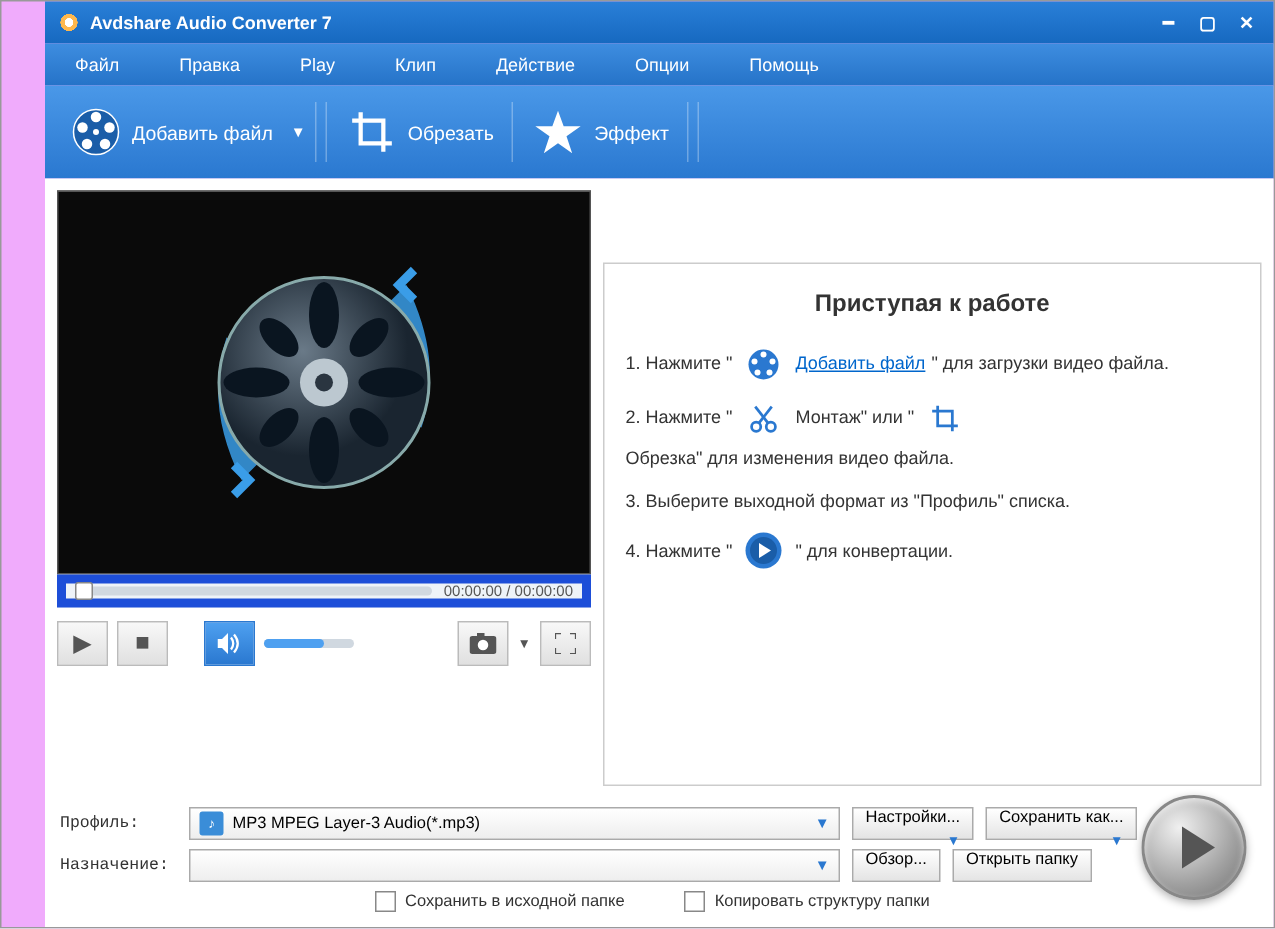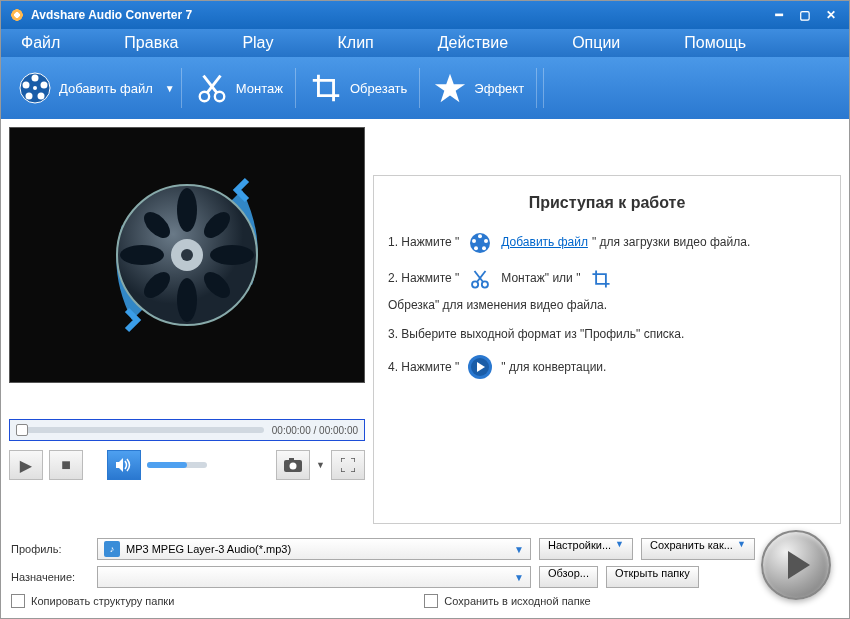--- a/index.html
+++ b/index.html
@@ -1,51 +1,51 @@
 <!DOCTYPE html>
 <html><head>
 <meta charset="utf-8">
 <style>
 * { margin: 0; padding: 0; box-sizing: border-box; font-family: Tahoma, Arial, sans-serif; }
 body { background: #f0f0f0; }
-.window { width: 850px; height: 619px; background: #3b82f6; border: 1px solid #999; display: flex; flex-direction: column; }
+.window { width: 850px; height: 619px; background: #f0abfc; border: 1px solid #999; display: flex; flex-direction: column; padding-left: 29px; }
 .titlebar { height: 28px; background: linear-gradient(#2a7fd8, #1669c0); color: #fff; display: flex; align-items: center; padding: 0 8px; font-size: 12px; font-weight: bold; }
 .titlebar-logo { width: 16px; height: 16px; background: radial-gradient(circle, #fff 25%, #ffb84d 26% 50%, transparent 51%); border-radius: 50%; margin-right: 6px; }
 .titlebar-spacer { flex: 1; }
 .titlebar-btn { width: 20px; height: 20px; margin-left: 6px; display: flex; align-items: center; justify-content: center; font-size: 12px; cursor: pointer; color: #fff; }
-.menubar { height: 28px; background: linear-gradient(#3e8de0, #2573c8); display: flex; align-items: center; padding: 0 20px; gap: 64px; color: #fff; font-size: 16px; }
+.menubar { height: 28px; background: linear-gradient(#3e8de0, #2573c8); display: flex; align-items: center; padding: 0 20px; gap: 40px; color: #fff; font-size: 12px; }
 .menubar-item { cursor: pointer; }
 .toolbar { height: 62px; background: linear-gradient(#4a98e8, #2a78d0); display: flex; align-items: center; padding: 0 10px; gap: 6px; }
 .toolbar-btn { display: flex; align-items: center; color: #fff; font-size: 13px; cursor: pointer; padding: 4px 6px; gap: 6px; }
 .toolbar-icon { width: 36px; height: 36px; display: flex; align-items: center; justify-content: center; }
 .toolbar-dropdown { width: 10px; color: #fff; font-size: 10px; cursor: pointer; }
 .toolbar-sep { width: 1px; height: 40px; background: rgba(255,255,255,0.3); }
 .content { flex: 1; display: flex; padding: 8px; gap: 8px; background: #fff; }
 .left-pane { width: 356px; display: flex; flex-direction: column; }
 .preview { height: 256px; background: #0a0a0a; border: 1px solid #555; display: flex; align-items: center; justify-content: center; }
 .wheel-icon { width: 170px; height: 170px; position: relative; }
-.seekbar { height: 22px; background: #eef3f8; border: 1px solid #1d4ed8; display: flex; align-items: center; padding: 0 6px; font-size: 10px; color: #555; justify-content: flex-end; margin-top: 36px; }
+.seekbar { height: 22px; background: #eef3f8; border: 6px solid #1d4ed8; display: flex; align-items: center; padding: 0 6px; font-size: 10px; color: #555; justify-content: flex-end; }
 .seek-track { flex: 1; height: 6px; background: #d0d8e0; border-radius: 3px; margin-right: 8px; position: relative; }
 .seek-thumb { width: 12px; height: 12px; background: #fff; border: 1px solid #888; border-radius: 2px; position: absolute; left: 0; top: -3px; }
 .controls { height: 36px; display: flex; align-items: center; gap: 6px; margin-top: 6px; }
 .ctrl-btn { width: 34px; height: 30px; background: linear-gradient(#f8f8f8,#e0e0e0); border: 1px solid #bbb; display: flex; align-items: center; justify-content: center; cursor: pointer; color: #555; }
 .ctrl-btn.active { background: linear-gradient(#4ea0f0,#2a78d0); color: #fff; border-color: #2a78d0; }
 .ctrl-spacer { flex: 1; }
 .right-pane { flex: 1; border: 1px solid #ccc; padding: 18px 14px; background: #fff; font-size: 12px; color: #333; margin-top: 48px; }
 .gs-title { text-align: center; font-weight: bold; font-size: 16px; margin-bottom: 18px; }
 .gs-row { display: flex; align-items: center; margin-bottom: 10px; flex-wrap: wrap; gap: 4px; line-height: 1.6; }
 .gs-icon { width: 26px; height: 26px; display: inline-flex; align-items: center; justify-content: center; margin: 0 4px; vertical-align: middle; }
 .link { color: #0066cc; text-decoration: underline; cursor: pointer; }
 .bottom { padding: 6px 10px 10px; background: #fff; }
 .bottom-row { display: flex; align-items: center; gap: 8px; margin-bottom: 6px; font-size: 11px; }
-.label { width: 78px; color: #333; }
+.label { width: 78px; color: #333; font-family: Liberation Mono, monospace; }
 .combo { flex: 1; max-width: 434px; height: 22px; background: linear-gradient(#fff,#eee); border: 1px solid #aaa; display: flex; align-items: center; padding: 0 6px; font-size: 11px; cursor: pointer; }
 .combo-icon { width: 16px; height: 16px; background: #3a8dd8; margin-right: 6px; display: flex; align-items: center; justify-content: center; color: #fff; font-size: 9px; border-radius: 2px; }
 .combo-arrow { margin-left: auto; color: #2a78d0; font-size: 10px; }
-.btn { height: 22px; padding: 0 8px; background: linear-gradient(#fff,#e4e4e4); border: 1px solid #aaa; font-size: 11px; cursor: pointer; display: flex; align-items: flex-start; gap: 4px; }
+.btn { height: 22px; padding: 0 8px; background: linear-gradient(#fff,#e4e4e4); border: 1px solid #aaa; font-size: 11px; cursor: pointer; display: flex; align-items: flex-end; gap: 4px; flex-direction: column; }
 .big-convert { width: 70px; height: 70px; border-radius: 50%; background: radial-gradient(circle at 35% 30%, #f0f0f0, #a0a0a0 60%, #707070); border: 2px solid #888; position: absolute; right: 18px; bottom: 18px; cursor: pointer; display: flex; align-items: center; justify-content: center; box-shadow: 0 2px 6px rgba(0,0,0,0.3), inset 0 2px 4px rgba(255,255,255,0.6); }
 .big-convert::before { content: ""; border-left: 22px solid #555; border-top: 14px solid transparent; border-bottom: 14px solid transparent; margin-left: 6px; }
 .checkrow { display: flex; gap: 40px; font-size: 11px; color: #333; margin-top: 4px; }
 .check { display: flex; align-items: center; gap: 6px; cursor: pointer; }
 .checkbox { width: 14px; height: 14px; border: 1px solid #888; background: #fff; }
 .window { position: relative; }
 </style>
 </head>
 <body>
 
@@ -80,31 +80,20 @@
             <circle cx="24" cy="26" r="3.5" fill="#fff"></circle>
             <circle cx="12" cy="26" r="3.5" fill="#fff"></circle>
             <circle cx="9" cy="15" r="3.5" fill="#fff"></circle>
             <circle cx="18" cy="18" r="2" fill="#fff"></circle>
           </svg>
       </span>
       <span>Добавить файл</span>
     </div>
     <span class="toolbar-dropdown">▼</span>
     <div class="toolbar-sep"></div>
-    <div class="toolbar-btn">
-      <span class="toolbar-icon">
-        <svg width="34" height="34" viewBox="0 0 36 36">
-            <circle cx="10" cy="27" r="5" fill="none" stroke="#fff" stroke-width="2.5"></circle>
-            <circle cx="26" cy="27" r="5" fill="none" stroke="#fff" stroke-width="2.5"></circle>
-            <line x1="13" y1="23" x2="27" y2="5" stroke="#fff" stroke-width="3"></line>
-            <line x1="23" y1="23" x2="9" y2="5" stroke="#fff" stroke-width="3"></line>
-          </svg>
-      </span>
-      <span>Монтаж</span>
-    </div>
     <div class="toolbar-sep"></div>
     <div class="toolbar-btn">
       <span class="toolbar-icon">
         <svg width="34" height="34" viewBox="0 0 36 36">
             <path d="M10 4 V26 H32 M4 10 H26 V32" fill="none" stroke="#fff" stroke-width="3"></path>
           </svg>
       </span>
       <span>Обрезать</span>
     </div>
     <div class="toolbar-sep"></div>
@@ -263,26 +252,26 @@
         <span class="combo-arrow">▼</span>
       </div>
       <div class="btn">
           <span>Обзор...</span>
         </div>
       <div class="btn">
           <span>Открыть папку</span>
         </div>
     </div>
     <div class="checkrow">
+      <label class="check" style="margin-left:210px">
+        <span class="checkbox"></span>
+        <span>Сохранить в исходной папке</span>
+      </label>
       <label class="check">
         <span class="checkbox"></span>
         <span>Копировать структуру папки</span>
       </label>
-      <label class="check" style="margin-left:210px">
-        <span class="checkbox"></span>
-        <span>Сохранить в исходной папке</span>
-      </label>
     </div>
   </div>
 
   <div class="big-convert"></div>
 
 </div>
 
 </body></html>

